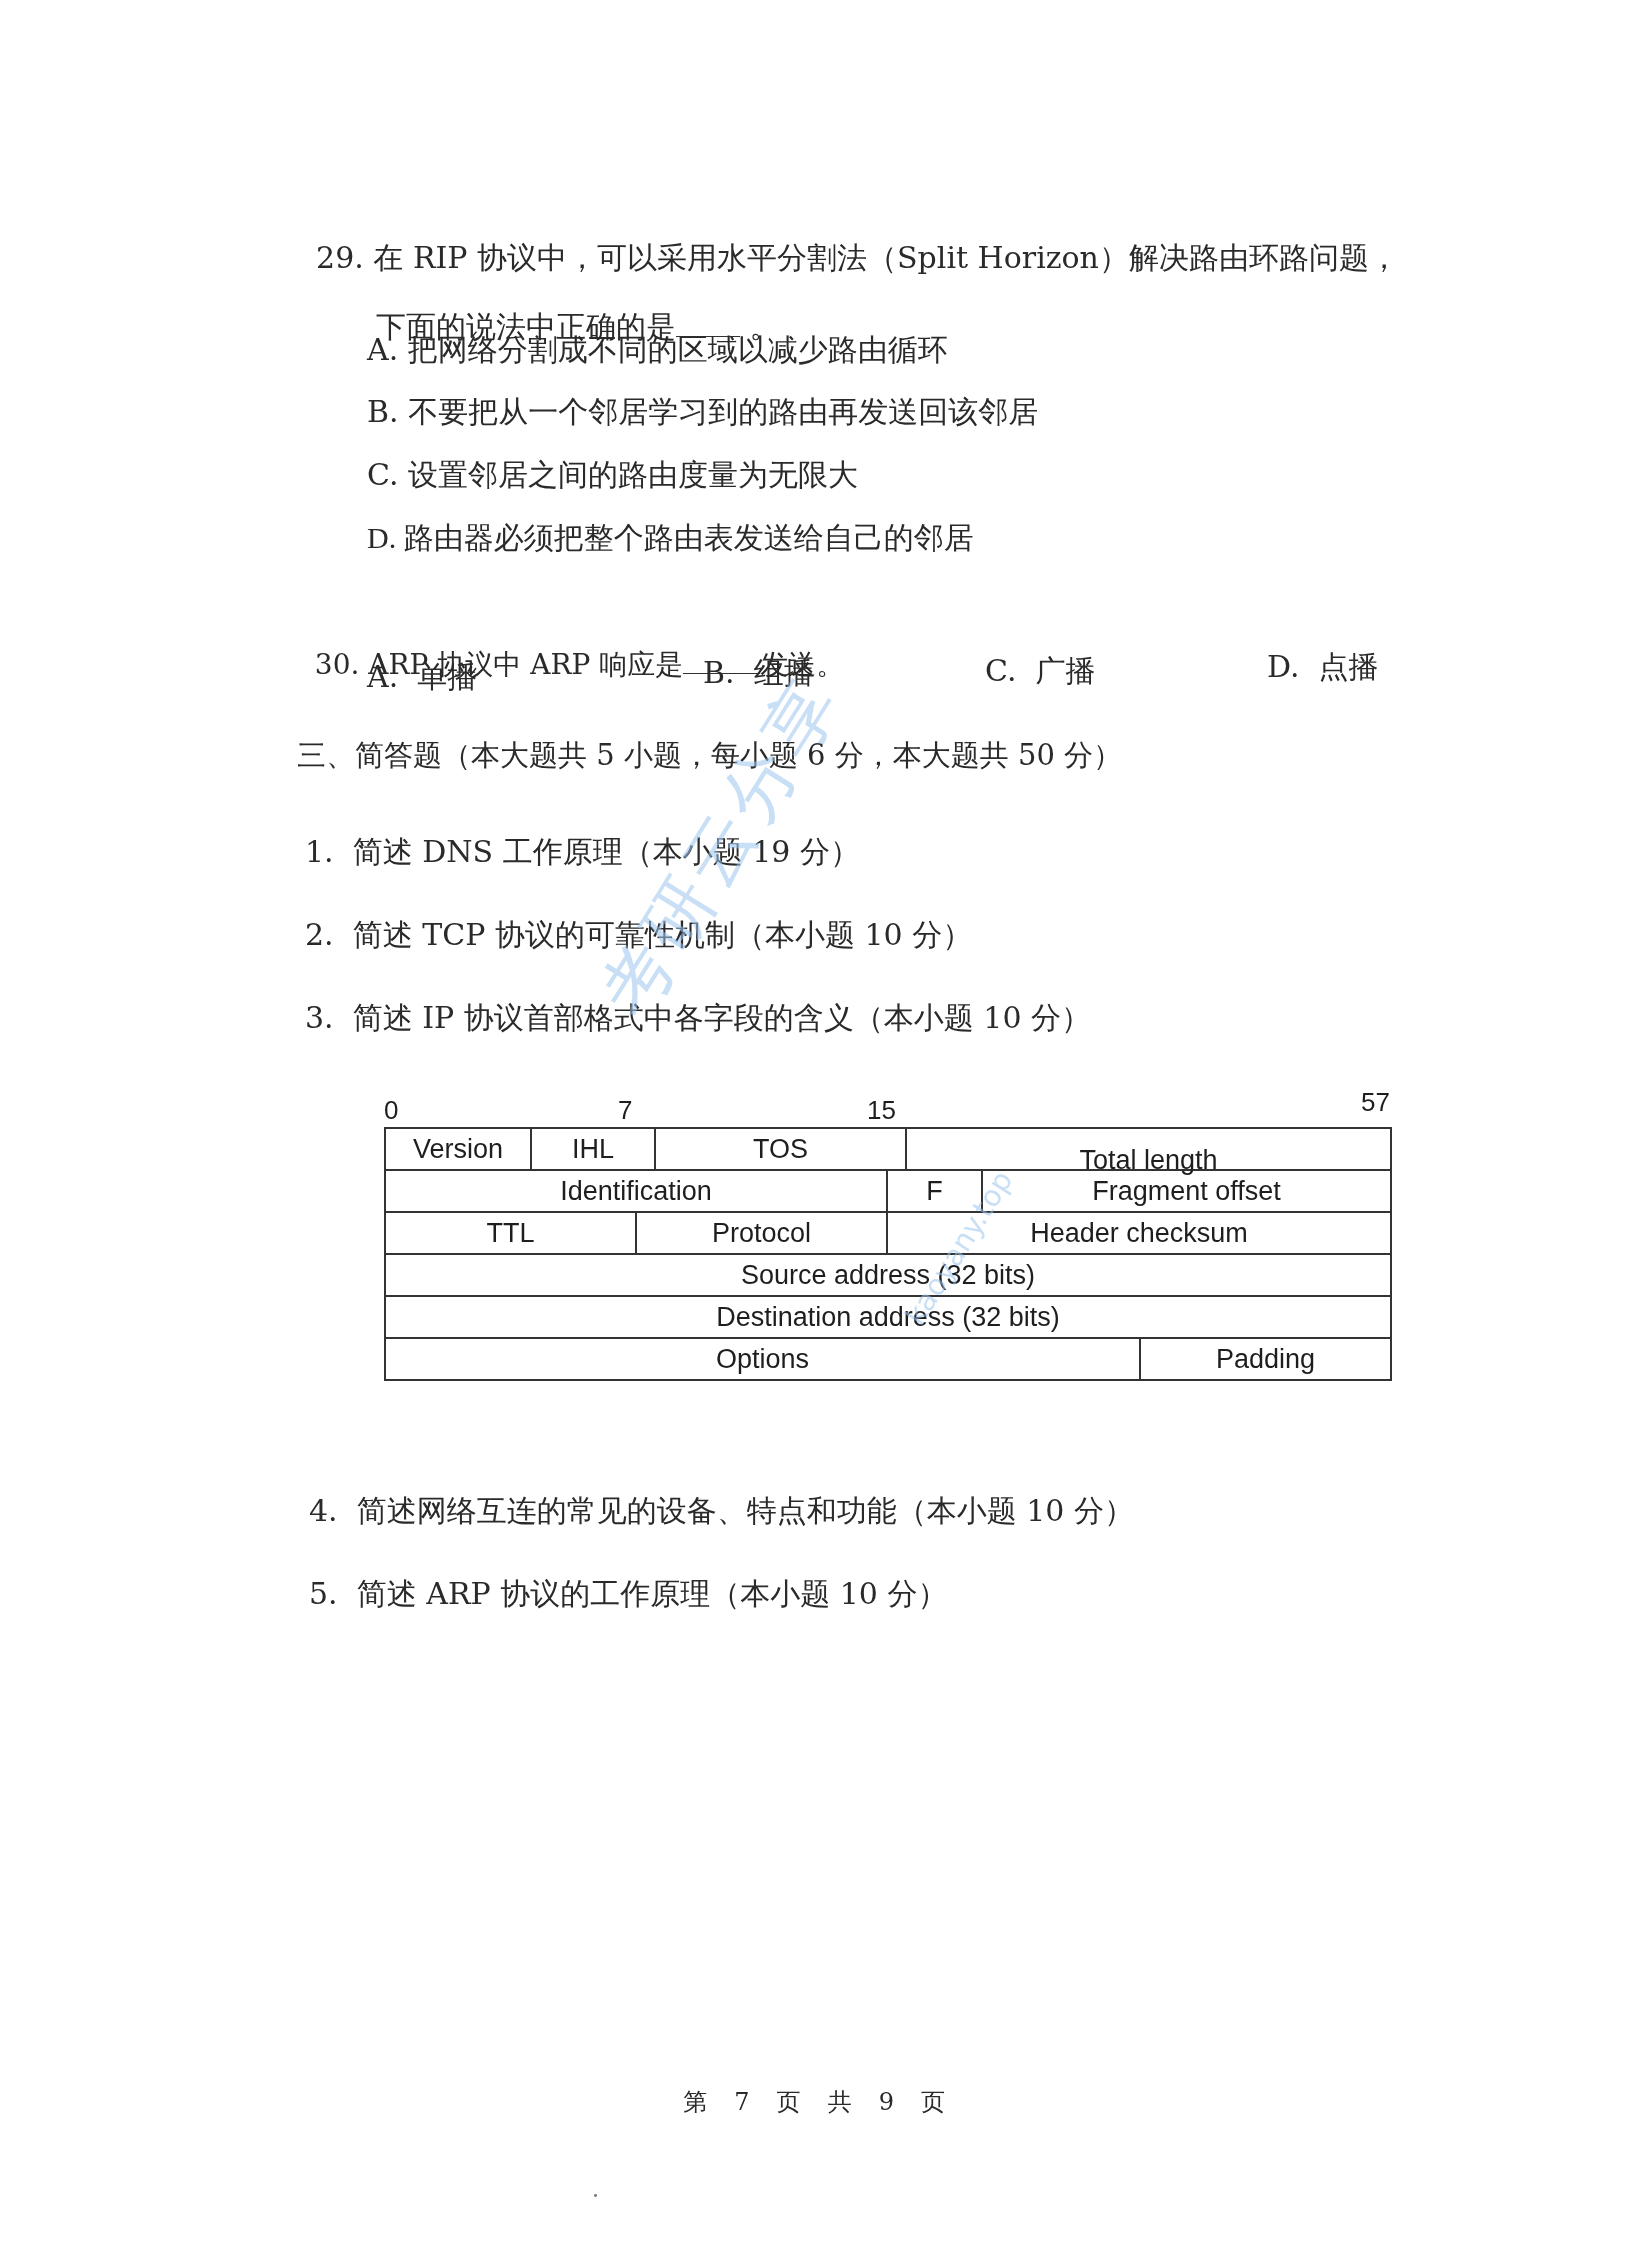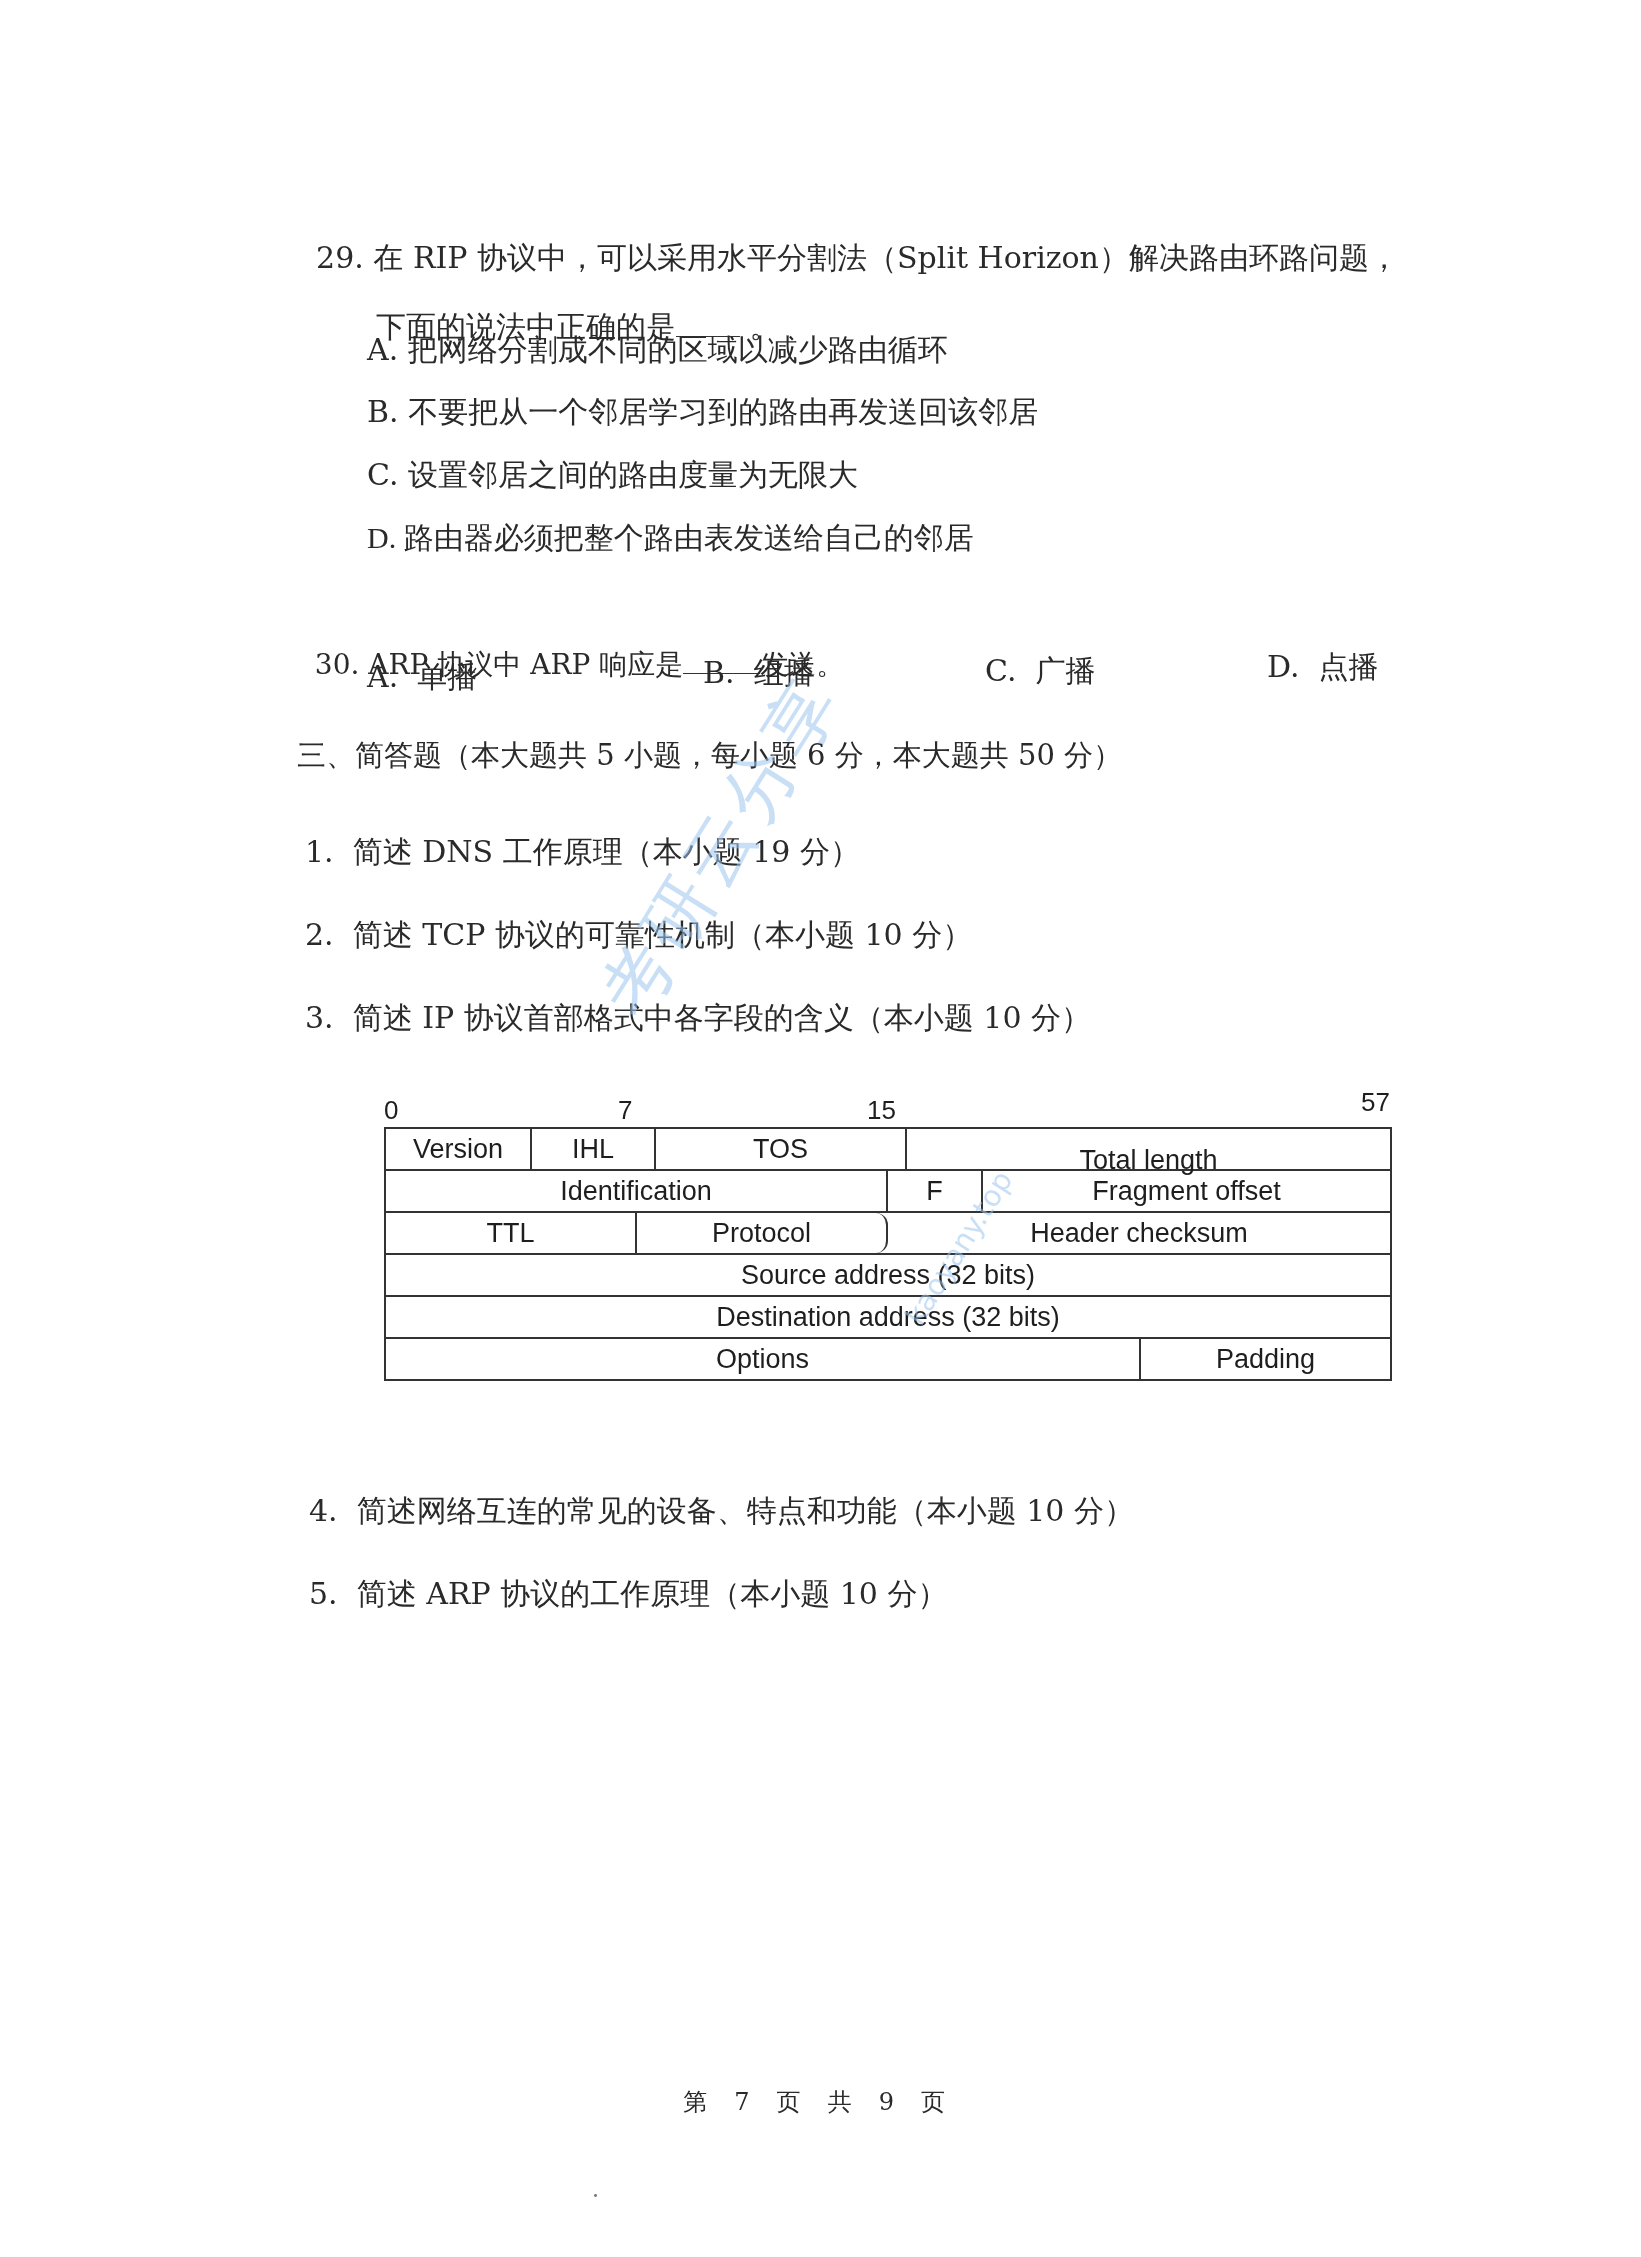--- a/index.html
+++ b/index.html
@@ -71,21 +71,21 @@
       <div class="cell" style="width:251px;">TOS</div>
       <div class="cell" style="flex:1;margin-top:22px;">Total length</div>
     </div>
     <div class="row">
       <div class="cell" style="width:502px;">Identification</div>
       <div class="cell" style="width:95px;">F</div>
       <div class="cell" style="flex:1;">Fragment offset</div>
     </div>
     <div class="row">
       <div class="cell" style="width:251px;">TTL</div>
-      <div class="cell" style="width:251px;border-radius:12px;">Protocol</div>
+      <div class="cell" style="width:251px;">Protocol</div>
       <div class="cell" style="flex:1;">Header checksum</div>
     </div>
     <div class="row">
       <div class="cell" style="flex:1;">Source address (32 bits)</div>
     </div>
     <div class="row">
       <div class="cell" style="flex:1;">Destination address (32 bits)</div>
     </div>
     <div class="row">
       <div class="cell" style="width:755px;">Options</div>

